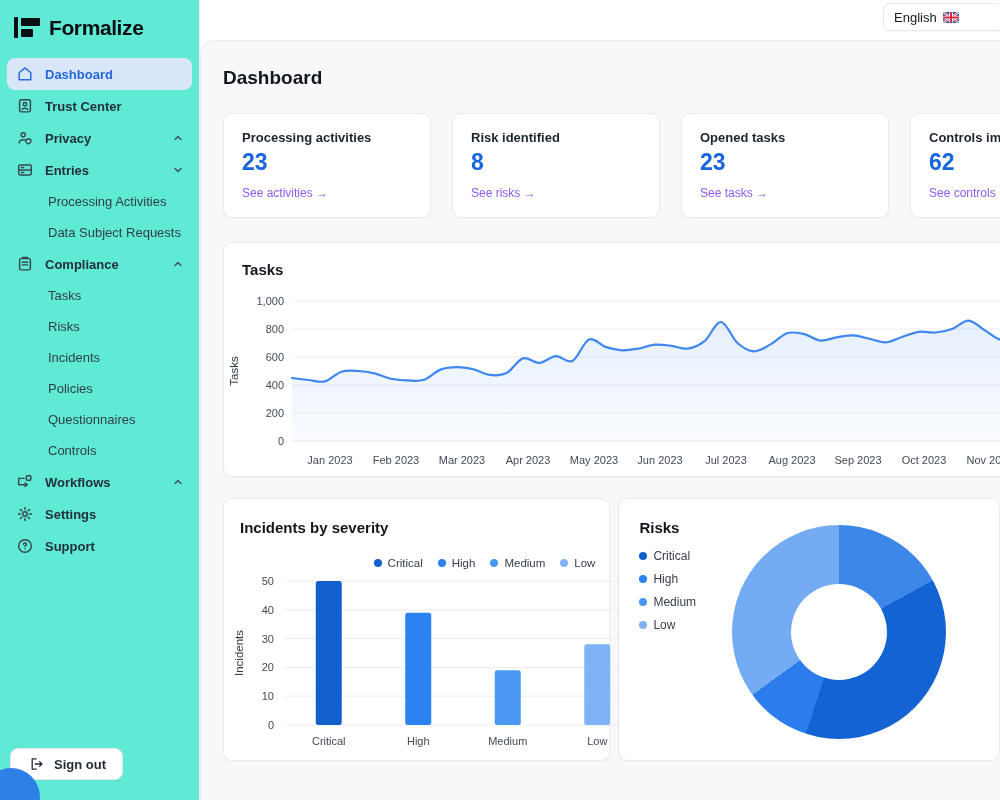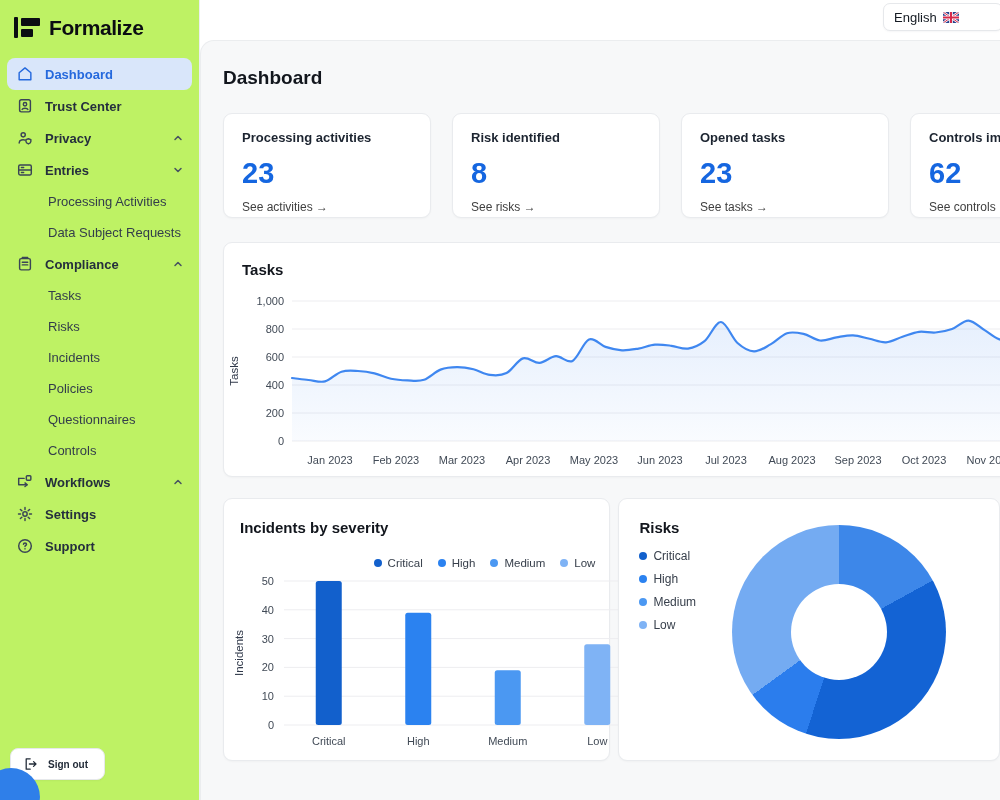--- a/index.html
+++ b/index.html
@@ -1,21 +1,21 @@
 <!DOCTYPE html>
 <html><head>
 <meta charset="utf-8">
 <style>
   * { margin:0; padding:0; box-sizing:border-box; }
   html,body { width:1000px; height:800px; overflow:hidden; background:#fff;
     font-family:"Liberation Sans", sans-serif; color:#1f2937; }
 
   
   .sidebar { position:absolute; left:0; top:0; width:200px; height:800px;
-    background:#bef264; border-right:1px solid #eceef0; z-index:5; }
+    background:#5eead4; border-right:1px solid #eceef0; z-index:5; }
   .logo-row { display:flex; align-items:center; gap:9px; padding:16px 14px 18px 14px; }
   .logo-mark { position:relative; width:26px; height:24px; }
   .logo-mark .vbar { position:absolute; left:0; top:1px; width:4px; height:21px; background:#0b0d12; border-radius:1px; }
   .logo-mark .hbar1 { position:absolute; left:7px; top:2px; width:19px; height:8px; background:#0b0d12; border-radius:1px; }
   .logo-mark .hbar2 { position:absolute; left:7px; top:13px; width:12px; height:8px; background:#0b0d12; border-radius:1px; }
   .logo-text { font-size:21px; font-weight:700; letter-spacing:-0.4px; color:#0b0d12; }
 
   .nav { padding:0 7px; }
   .nav-item { display:flex; align-items:center; gap:11px; height:32px; padding:0 8px 0 9px;
     border-radius:8px; cursor:pointer; }
@@ -23,22 +23,22 @@
   .nav-item .lbl { font-size:13px; font-weight:700; color:#252f3d; flex:1; }
   .nav-item.active { background:#d9e6fa; }
   .nav-item.active .lbl { color:#2569dd; }
   .nav-item .chev { width:12px; height:12px; color:#475261; }
   .nav-sub { display:flex; align-items:center; height:31px; padding-left:41px;
     font-size:13px; font-weight:400; color:#333d4b; border-radius:8px; cursor:pointer; }
   svg.icon { stroke:#3a4556; fill:none; stroke-width:1.6; stroke-linecap:round; stroke-linejoin:round; }
   .nav-item.active svg.icon { stroke:#2569dd; }
 
   .signout-btn { position:absolute; left:10px; bottom:20px; display:flex; align-items:center; gap:9px;
-    background:#fff; border:1px solid #e6e8eb; border-radius:8px; padding:7px 16px 7px 12px;
-    font-size:10px; font-weight:700; color:#232c39; cursor:pointer;
+    background:#fff; border:1px solid #e6e8eb; border-radius:8px; padding:7px 16px 7px 18px;
+    font-size:13px; font-weight:700; color:#232c39; cursor:pointer;
     box-shadow:0 1px 2px rgba(16,24,40,.04); }
   .chat-bubble { position:absolute; left:-18px; bottom:-26px; width:58px; height:58px;
     border-radius:50%; background:#2f7fe9; z-index:9; cursor:pointer; }
 
   
   .topstrip { position:absolute; left:186px; top:0; width:800px; height:40px; background:#fff; }
   .lang-box { position:absolute; left:697px; top:3px; width:120px; height:28px; background:#fff;
     border:1px solid #e6e8eb; border-radius:7px; display:flex; align-items:center; gap:6px;
     padding:0 10px; font-size:13px; font-weight:400; color:#141a22; cursor:pointer;
     box-shadow:0 1px 2px rgba(16,24,40,.04); }
@@ -46,22 +46,22 @@
   
   .main { position:absolute; left:200px; top:40px; width:800px; height:760px;
     background:#f7f8f9; border-top-left-radius:14px; border-top:1px solid #ebedef;
     border-left:1px solid #ebedef; padding:26px 0 0 22px; }
   .page-title { font-size:19px; font-weight:700; color:#12161d; margin-bottom:24px; }
 
   .stats-row { display:flex; gap:21px; }
   .stat-card { flex:0 0 208px; height:105px; background:#fff; border:1px solid #e9ebee;
     border-radius:9px; padding:16px 18px 14px 18px; box-shadow:0 1px 2px rgba(16,24,40,.03); }
   .stat-title { font-size:13px; font-weight:700; color:#1c2430; }
-  .stat-value { font-size:29px; font-weight:700; color:#1566e0; margin-top:12px; }
-  .stat-link { font-size:12px; color:#404040; margin-top:10px; cursor:pointer; }
+  .stat-value { font-size:23px; font-weight:700; color:#1566e0; margin-top:4px; }
+  .stat-link { font-size:12px; color:#8b5cf6; margin-top:10px; cursor:pointer; }
 
   .card { background:#fff; border:1px solid #e9ebee; border-radius:9px;
     box-shadow:0 1px 2px rgba(16,24,40,.03); position:relative; }
   .tasks-card { margin-top:24px; width:900px; height:235px; padding:18px 0 0 18px; }
   .card-title { font-size:15px; font-weight:700; color:#12161d; }
   .tasks-chart { position:absolute; left:0; top:48px; width:890px; height:182px; }
 
   .bottom-row { display:flex; gap:8px; margin-top:21px; }
   .inc-card { width:435px; height:263px; padding:20px 16px 0 16px; }
   .risk-card { width:430px; height:263px; padding:20px 0 0 20px; }

